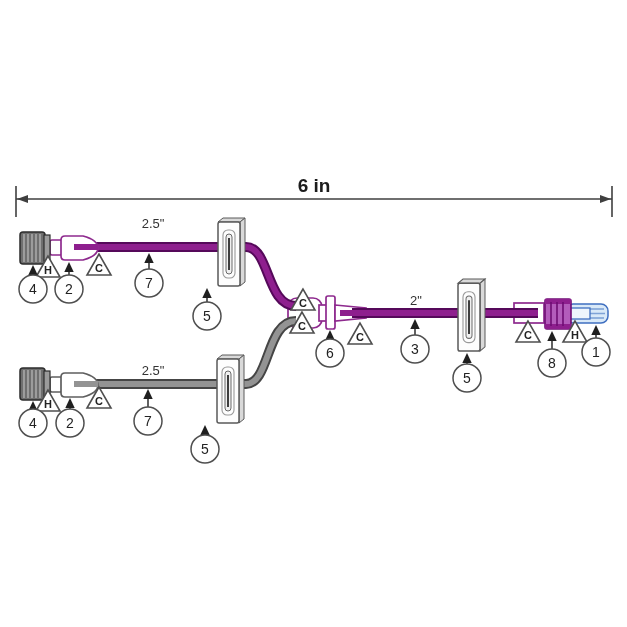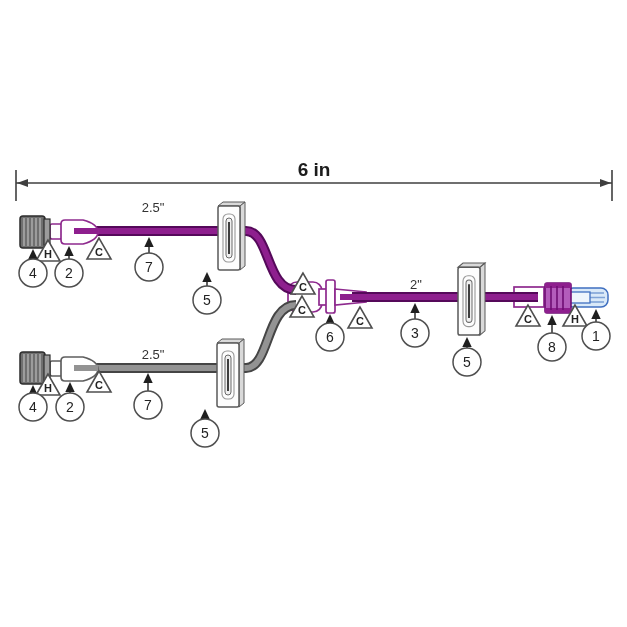--- a/index.html
+++ b/index.html
@@ -1,17 +1,17 @@
 <!DOCTYPE html>
 <html><head>
 <meta charset="utf-8">
 <style>
   html,body{margin:0;padding:0;background:#ffffff;}
   .stage{width:627px;height:449px;position:relative;background:#fff;overflow:hidden;
-         font-family:"Liberation Sans", sans-serif;}
+         font-family:"Liberation Sans", sans-serif;margin-top:16px;}
   svg text{font-family:"Liberation Sans", sans-serif;}
   .dim-line{stroke:#3f3f3f;stroke-width:1.6;}
   .dim-tick{stroke:#3f3f3f;stroke-width:1.6;}
   .dim-head{fill:#3f3f3f;}
   .dim-label{font-size:19px;font-weight:bold;fill:#1c1c1c;text-anchor:middle;}
   .len-label{font-size:13px;fill:#333;text-anchor:middle;}
   .casing-purple{stroke:#55095a;stroke-width:10;fill:none;}
   .casing-gray{stroke:#454545;stroke-width:10;fill:none;}
   .inner-tube{stroke-width:6;fill:none;}
   .white-part{fill:#ffffff;stroke:#8e2a8e;stroke-width:1.7;}

